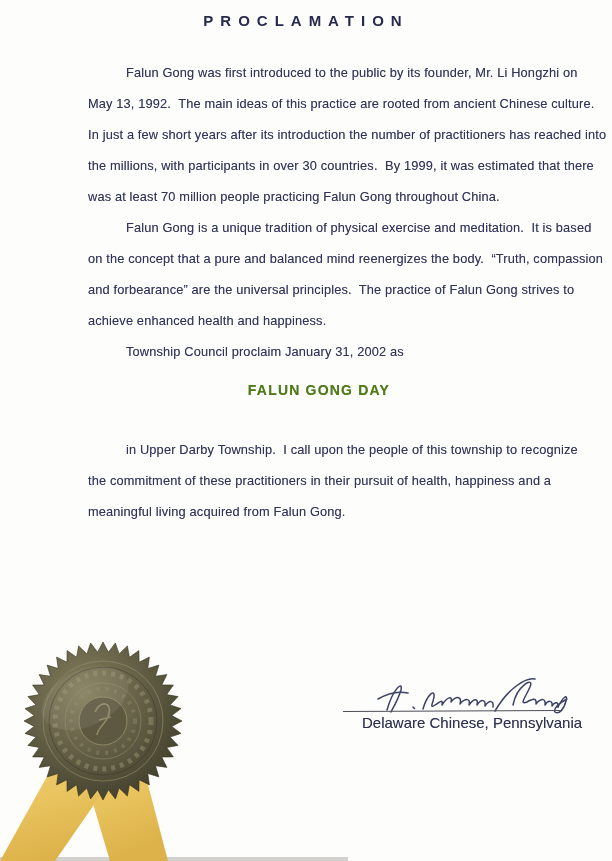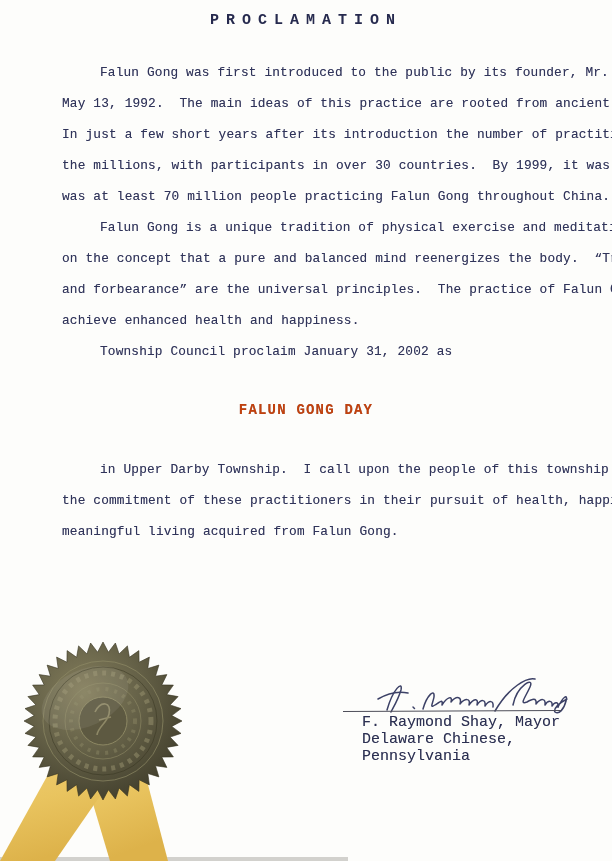--- a/index.html
+++ b/index.html
@@ -2,55 +2,55 @@
 <html><head>
 <meta charset="utf-8">
 <style>
   html, body { margin: 0; padding: 0; background: #ffffff; }
   .page {
     position: relative;
     width: 612px;
     height: 861px;
     background: #fdfdfb;
     overflow: hidden;
-    font-family: Liberation Mono, monospace;
+    font-family: Liberation Sans, sans-serif;
     color: #30345a;
   }
   .doc-title {
     margin-top: 13px;
     text-align: center;
     font-size: 15px;
     line-height: 16px;
     font-weight: bold;
     letter-spacing: 7px;
     color: #262a4e;
   }
   .body-text {
     margin-top: 28px;
-    padding-left: 62px;
+    padding-left: 88px;
     font-size: 12.8px;
     letter-spacing: 0.15px;
   }
   .para {
     white-space: pre;
     line-height: 31px;
     text-indent: 38px;
     margin: 0;
     text-shadow: 0 0 0.5px rgba(48,52,90,0.45);
   }
   .day-heading {
-    margin-top: 28px;
+    margin-top: 8px;
     margin-left: -62px;
     line-height: 30px;
     text-align: center;
     font-weight: bold;
     font-size: 14px;
     letter-spacing: 1.2px;
     text-indent: 0;
-    color: #c2410c;
+    color: #4d7c0f;
   }
   .closing { margin-top: 29px; }
   .signature-svg {
     position: absolute;
     left: 335px;
     top: 655px;
     width: 235px;
     height: 60px;
   }
   .sig-block {
@@ -112,21 +112,20 @@
       <path d="M78,52 l1.5,1.5"></path>
       <path d="M88,54 C92,40 100,33 99,42 C98,48 94,54 100,50 C106,46 108,44 107,50 C112,42 118,40 116,47 C122,40 127,42 125,49 C130,43 136,43 134,50 C138,44 144,42 142,50 C146,44 151,44 150,51 C154,45 159,45 158,52"></path>
       <path d="M160,56 C174,32 192,22 200,24"></path>
       <path d="M178,50 C182,30 200,21 195,32 C190,43 184,50 192,47 C197,44 202,42 201,49 C206,43 211,43 210,50 C213,45 218,45 217,51 C220,46 224,47 223,52"></path>
       <path d="M223,52 C228,42 233,38 231,46 C229,54 224,60 220,57 C218,54 224,48 232,44"></path>
     </g>
     <path d="M8,56.5 L226,55.5" stroke="#4d4d58" stroke-width="1" fill="none"></path>
   </svg>
 
   <div class="sig-block">
-    <div>F. Raymond Shay, Mayor</div>
     <div>Delaware Chinese, Pennsylvania</div>
   </div>
 
   <div class="scan-edge"></div>
 
   <svg class="seal-svg" viewBox="0 0 230 231" aria-hidden="true">
     <defs>
       <linearGradient id="ribbonGrad" x1="0" y1="0" x2="0.25" y2="1">
         <stop offset="0" stop-color="#f1d078"></stop>
         <stop offset="0.55" stop-color="#e9c45f"></stop>

